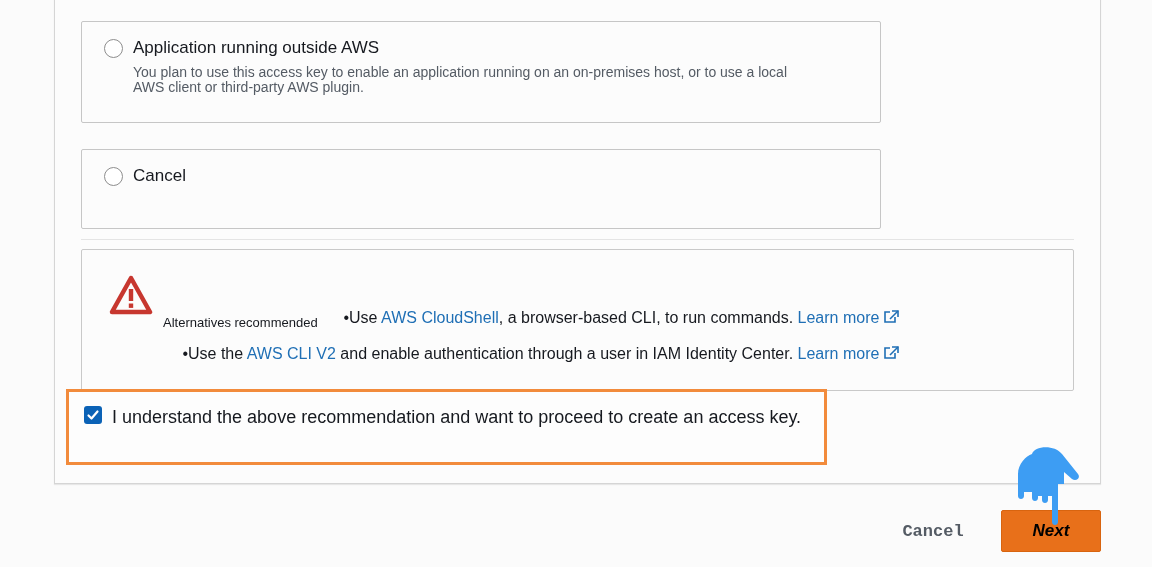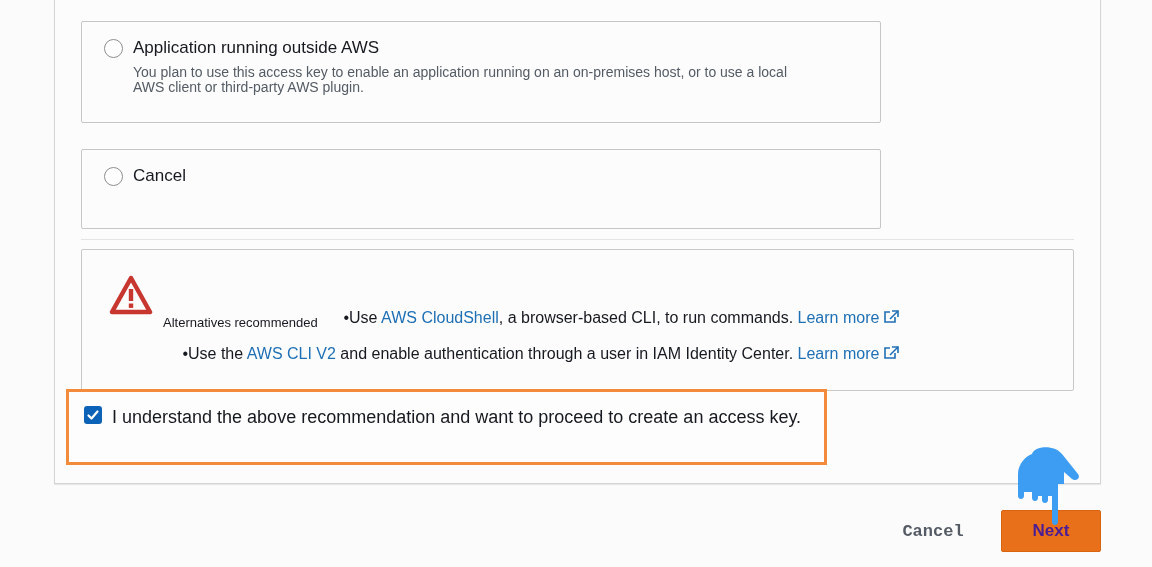--- a/index.html
+++ b/index.html
@@ -55,22 +55,22 @@
   .ack-text { position: absolute; left: 43px; top: 10px; width: 700px; font-size: 18px; line-height: 30px; color: #16191f; }
 
   .cancel-btn {
     position: absolute; left: 890px; top: 515px; width: 86px; height: 32px;
     background: transparent; border: none; font-size: 17px; font-weight: bold; color: #545b64;
     font-family: Liberation Mono, monospace; cursor: pointer;
   }
   .next-btn {
     position: absolute; left: 1001px; top: 510px; width: 100px; height: 42px;
     background: #e8701a; border: 1px solid #d8640f; border-radius: 2px;
-    font-size: 17px; font-weight: bold; color: #4c1d95;
-    font-family: "Liberation Sans", sans-serif; cursor: pointer;
+    font-size: 17px; font-weight: bold; color: #000000;
+    font-family: "Liberation Sans", sans-serif; cursor: pointer; font-style: italic;
   }
   .hand-cursor { position: absolute; left: 1014px; top: 444px; width: 70px; height: 82px; pointer-events: none; }
 </style>
 </head>
 <body>
 
 <div class="outer-panel">
 </div>
 
 <div class="option-card app">

